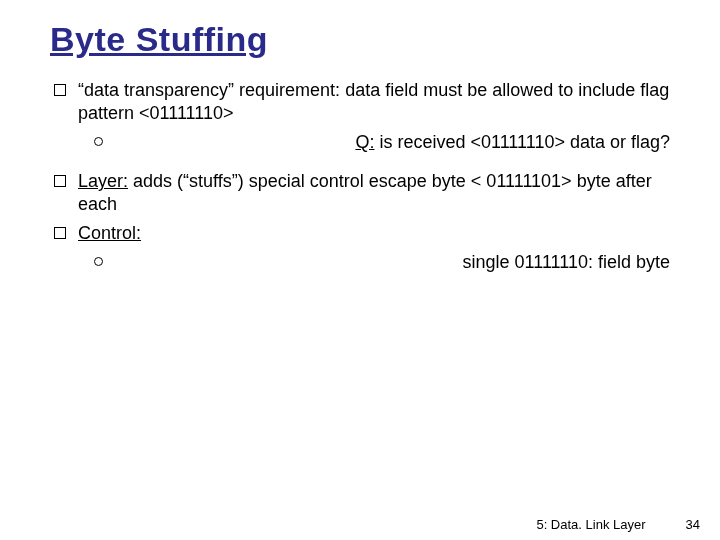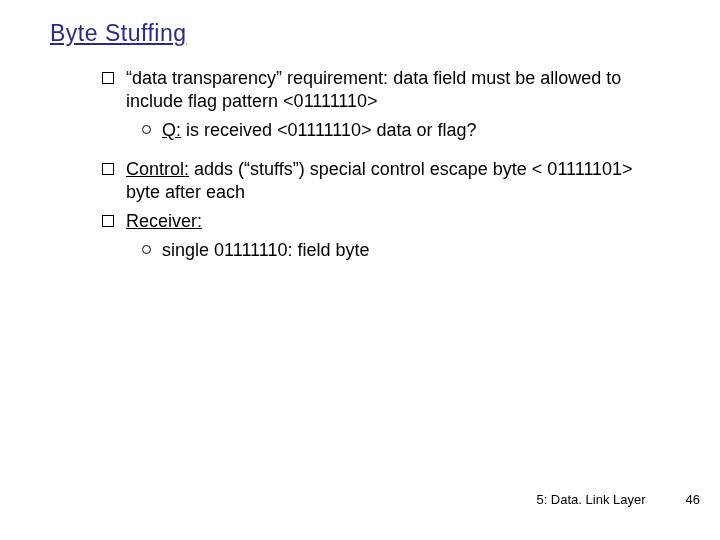--- a/index.html
+++ b/index.html
@@ -13,22 +13,22 @@
     overflow: hidden;
   }
   .slide {
     position: relative;
     width: 720px;
     height: 540px;
     box-sizing: border-box;
     padding: 20px 50px 0 50px;
   }
   .title {
-    font-size: 23px;
-    font-weight: normal;
+    font-size: 34px;
+    font-weight: bold;
     color: #2a2a8a;
     text-decoration: underline;
     margin: 0 0 20px 0;
     letter-spacing: 0.5px;
   }
   .body {
     font-size: 18px;
     line-height: 1.28;
   }
   .bullet-l1 {
@@ -48,38 +48,39 @@
     background: transparent;
   }
   .bullet-l1.cont {
     padding-left: 0;
   }
   .bullet-l1.cont::before { display: none; }
   .bullet-l2 {
     position: relative;
     margin: 0 0 4px 0;
     padding-left: 64px;
+    text-align: right;
   }
   .bullet-l2::before {
     content: "";
     position: absolute;
     left: 44px;
     top: 6px;
     width: 9px;
     height: 9px;
     border: 1px solid #000;
     border-radius: 50%;
     box-sizing: border-box;
     background: transparent;
   }
-  .block { margin-bottom: 16px; margin-left: 48px; }
+  .block { margin-bottom: 16px; }
   .u { text-decoration: underline; }
   .footer {
     position: absolute;
-    bottom: 33px;
+    bottom: 8px;
     right: 20px;
     font-size: 13px;
     display: flex;
     gap: 40px;
     color: #000;
   }
 </style>
 </head>
 <body>
 
@@ -91,28 +92,28 @@
 
     <div class="block">
       <div class="bullet-l1">“data transparency” requirement: data field must be allowed to include flag pattern  &lt;01111110&gt;</div>
       <div class="bullet-l2">
         <span class="u">Q:</span><span> is received &lt;01111110&gt; data or flag?</span>
       </div>
     </div>
 
     <div class="block">
       <div class="bullet-l1">
-        <span class="u">Control:</span><span> adds (“stuffs”) special control escape byte &lt; 01111101&gt; byte after each</span>
+        <span class="u">Layer:</span><span> adds (“stuffs”) special control escape byte &lt; 01111101&gt; byte after each</span>
       </div>
       <div class="bullet-l1">
-        <span class="u">Receiver:</span>
+        <span class="u">Control:</span>
       </div>
       <div class="bullet-l2">single 01111110: field byte</div>
     </div>
 
   </div>
 
   <div class="footer">
     <span>5: Data. Link Layer</span>
-    <span>46</span>
+    <span>34</span>
   </div>
 
 </div>
 
 </body></html>

